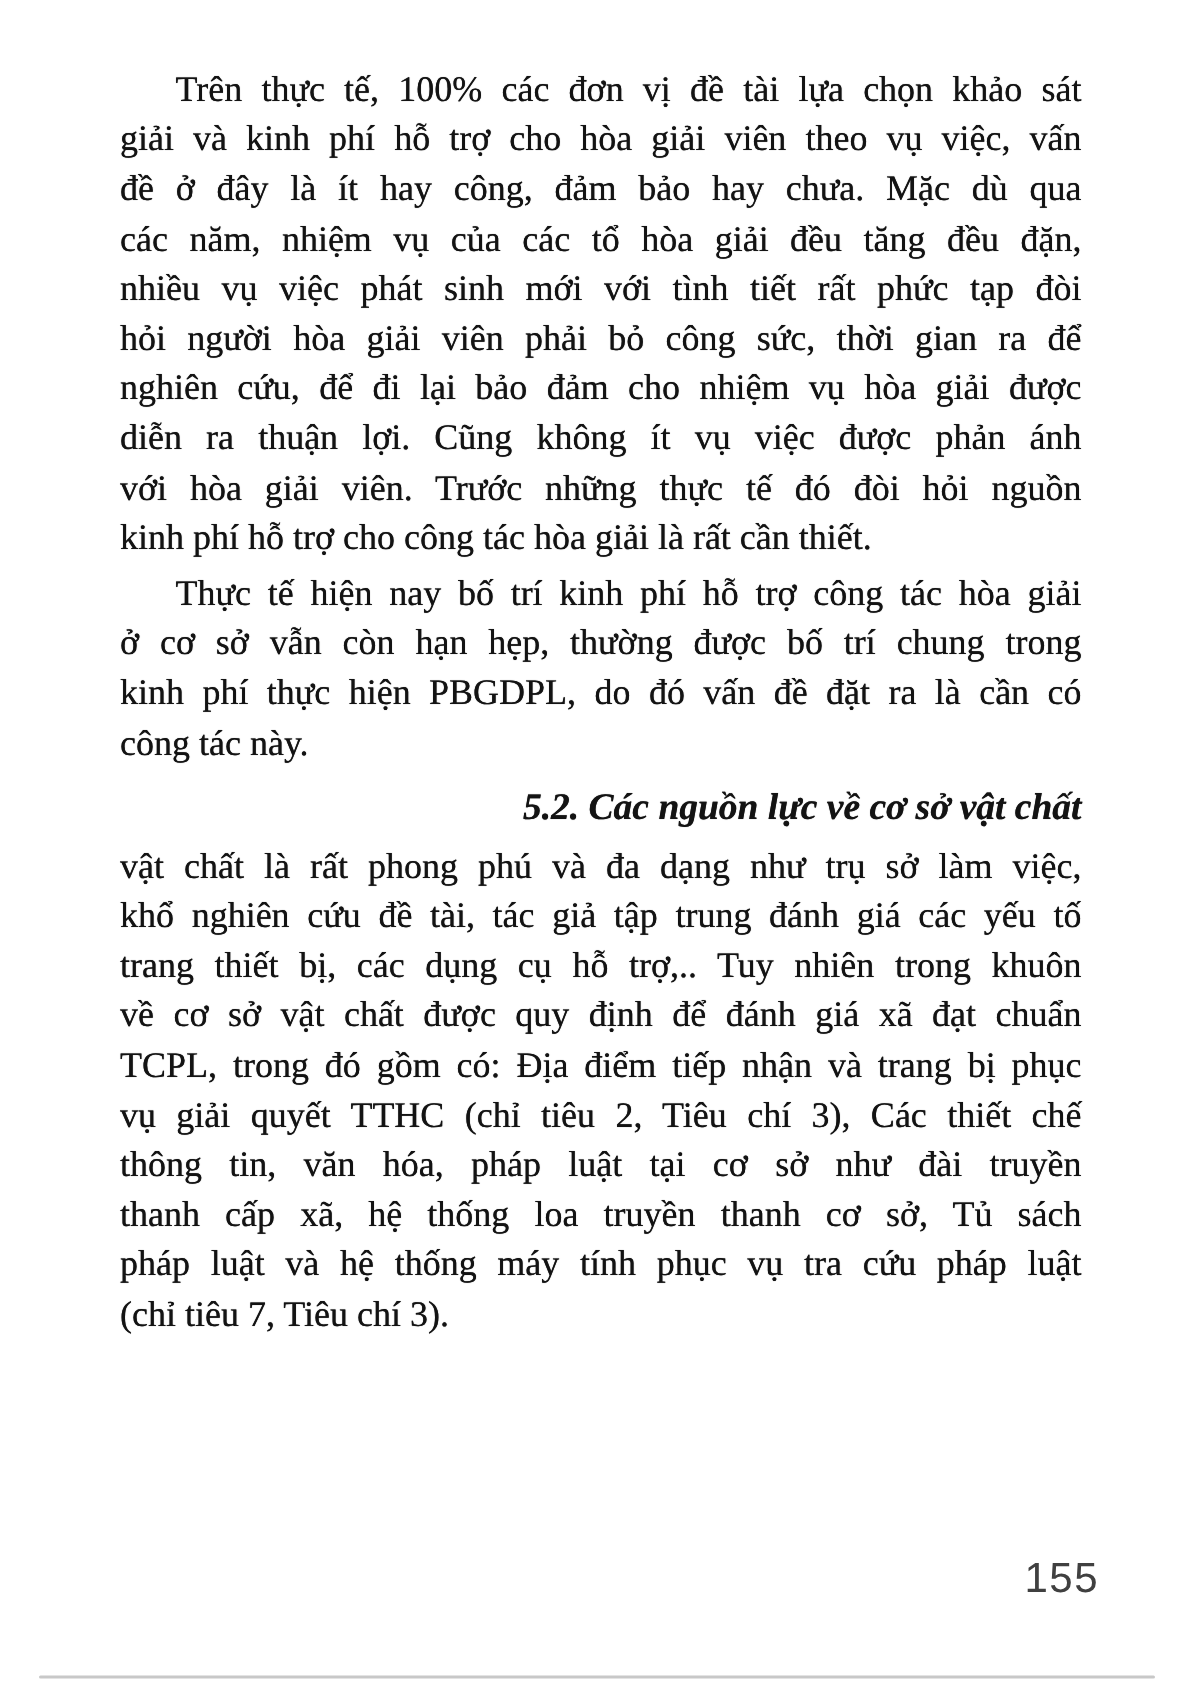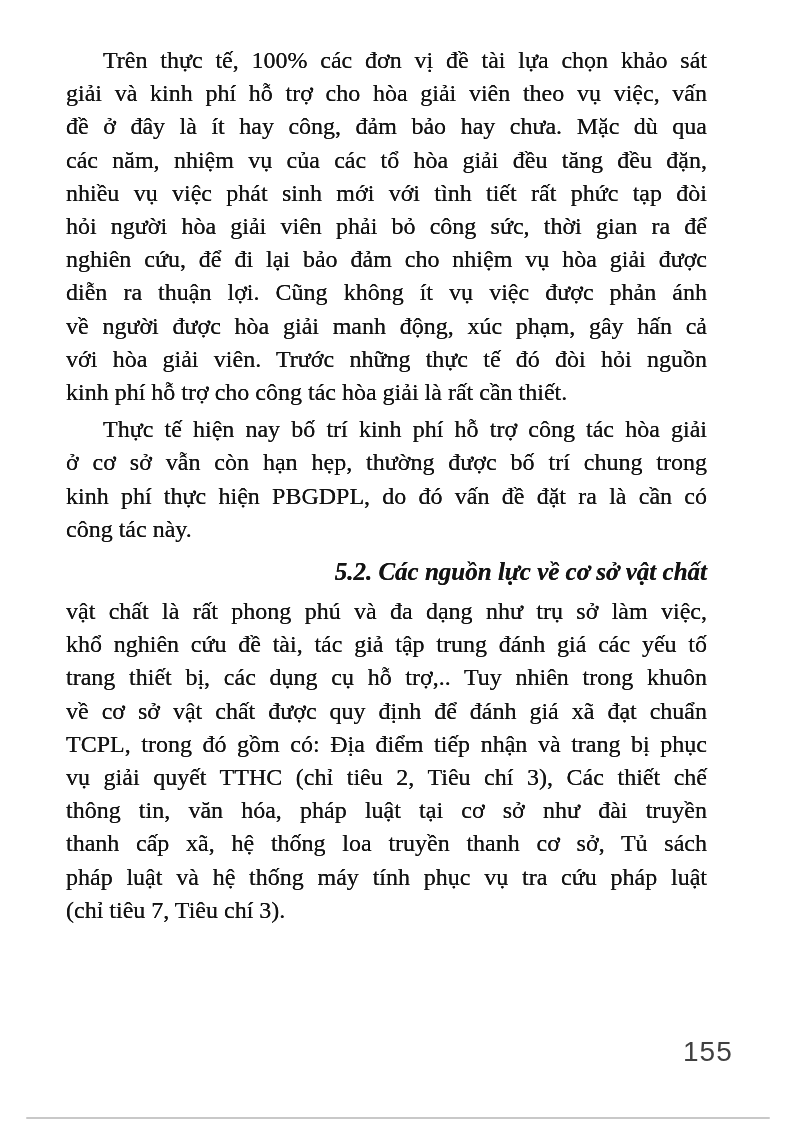--- a/index.html
+++ b/index.html
@@ -7,21 +7,21 @@
     position: relative;
     width: 793px;
     height: 1123px;
     background: #ffffff;
     overflow: hidden;
     font-family: "Liberation Serif", serif;
     color: #131313;
   }
   .textblock {
     position: absolute;
-    left: 66px;
+    left: 80px;
     top: 44px;
     width: 641px;
   }
   .para { margin: 0 0 4px 0; }
   .line {
     font-size: 24px;
     line-height: 33.2px;
     text-align: justify;
     text-align-last: justify;
     text-justify: inter-word;
@@ -67,21 +67,20 @@
 
     <div class="para">
       <div class="line indent">Trên thực tế, 100% các đơn vị đề tài lựa chọn khảo sát</div>
       <div class="line">giải và kinh phí hỗ trợ cho hòa giải viên theo vụ việc, vấn</div>
       <div class="line">đề ở đây là ít hay công, đảm bảo hay chưa. Mặc dù qua</div>
       <div class="line">các năm, nhiệm vụ của các tổ hòa giải đều tăng đều đặn,</div>
       <div class="line">nhiều vụ việc phát sinh mới với tình tiết rất phức tạp đòi</div>
       <div class="line">hỏi người hòa giải viên phải bỏ công sức, thời gian ra để</div>
       <div class="line">nghiên cứu, để đi lại bảo đảm cho nhiệm vụ hòa giải được</div>
       <div class="line">diễn ra thuận lợi. Cũng không ít vụ việc được phản ánh</div>
-      <div class="line">về người được hòa giải manh động, xúc phạm, gây hấn cả</div>
       <div class="line">với hòa giải viên. Trước những thực tế đó đòi hỏi nguồn</div>
       <div class="line lastline">kinh phí hỗ trợ cho công tác hòa giải là rất cần thiết.</div>
     </div>
 
     <div class="para">
       <div class="line indent">Thực tế hiện nay bố trí kinh phí hỗ trợ công tác hòa giải</div>
       <div class="line">ở cơ sở vẫn còn hạn hẹp, thường được bố trí chung trong</div>
       <div class="line">kinh phí thực hiện PBGDPL, do đó vấn đề đặt ra là cần có</div>
       <div class="line lastline">công tác này.</div>
     </div>

